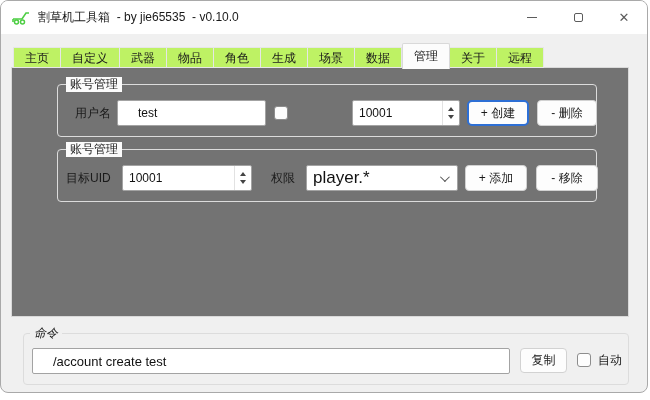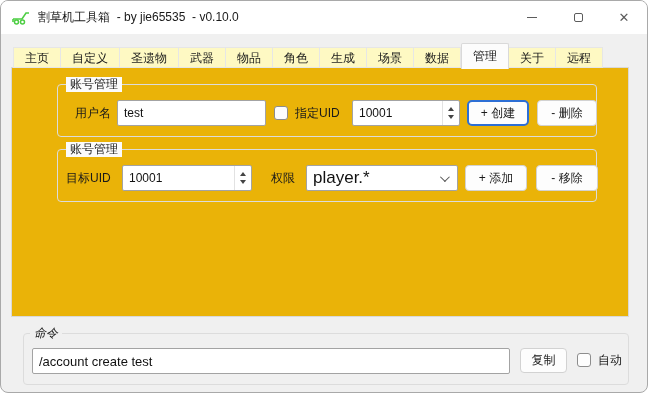--- a/index.html
+++ b/index.html
@@ -15,42 +15,42 @@
   .title-text { margin-left:7px; font-size:12px; color:#191919; white-space:pre; }
   .win-controls { position:absolute; right:0; top:0; height:33px; display:flex; }
   .ctrl { width:46px; height:33px; display:flex; align-items:center; justify-content:center; cursor:default; }
   .glyph-min { width:10px; height:0; border-top:1px solid #5c5c5c; display:block; }
   .glyph-max { width:9px; height:9px; border:1px solid #5c5c5c; border-radius:2px; display:block; }
   .glyph-close { font-size:13px; color:#5c5c5c; line-height:1; }
   
   .tabstrip { position:absolute; top:44px; left:12px; display:flex; align-items:flex-end; height:23px; z-index:3; }
   .tab {
     height:21px; line-height:20px; padding:0 11px; text-align:center;
-    background:#fef9c3; border:1px solid #e6e6e6; border-left:none; color:#1a1a1a;
+    background:#bef264; border:1px solid #e6e6e6; border-left:none; color:#1a1a1a;
   }
   .tab:first-child { border-left:1px solid #e6e6e6; }
   .tab.selected {
     height:26px; line-height:24px; background:#fcfcfc;
     border:1px solid #d9d9d9; border-bottom:none; border-radius:2px 2px 0 0;
     margin-bottom:-1px; position:relative; z-index:4;
   }
   .tab.selected + .tab { border-left:none; }
   
-  .tabpage { position:absolute; left:10px; top:66px; width:618px; height:250px; background:#eab308; border:1px solid #d9d9d9; z-index:2; }
+  .tabpage { position:absolute; left:10px; top:66px; width:618px; height:250px; background:#737373; border:1px solid #d9d9d9; z-index:2; }
   
   .groupbox { position:absolute; border:1px solid #dcdcdc; border-radius:4px; }
   .gb-title { position:absolute; top:-8px; left:8px; padding:0 4px; font-size:12px; line-height:15px; color:#1a1a1a; }
   .gb-light .gb-title { background:#fbfbfb; }
   .gb-gray  .gb-title { background:#f0f0f0;font-style:italic; }
   .ctl { position:absolute; }
   .lbl { line-height:26px; font-size:12px; color:#1a1a1a; white-space:nowrap; }
   
   .textbox {
     background:#ffffff; border:1px solid #a3a3a3; border-radius:2px;
-    height:26px; font-size:12px; color:#111; padding:0 6px; outline:none; width:100%;
+    height:26px; font-size:12px; color:#111; padding:0 20px; outline:none; width:100%;
     font-family:"Liberation Sans","DejaVu Sans",sans-serif;
   }
   .numeric { background:#ffffff; border:1px solid #a3a3a3; border-radius:2px; height:26px; display:flex; align-items:center; }
   .numeric .num-val { flex:1; padding-left:6px; font-size:12px; color:#111; }
   .spinner { width:17px; align-self:stretch; border-left:1px solid #e2e2e2; display:flex; flex-direction:column; align-items:center; justify-content:center; gap:4px; }
   .arr-up { width:0; height:0; border-left:3.5px solid transparent; border-right:3.5px solid transparent; border-bottom:4px solid #444; }
   .arr-dn { width:0; height:0; border-left:3.5px solid transparent; border-right:3.5px solid transparent; border-top:4px solid #444; }
   .combo { background:#ffffff; border:1px solid #a3a3a3; border-radius:2px; height:26px; display:flex; align-items:center; position:relative; }
   .combo .combo-val { flex:1; padding-left:6px; font-size:17px; color:#111; }
   .chevron { position:absolute; right:10px; top:9px; width:7px; height:7px; border-right:1.3px solid #555; border-bottom:1.3px solid #555; transform:rotate(45deg) translateY(-2px); }
@@ -88,42 +88,40 @@
         </div>
       <div class="ctrl">
           <span class="glyph-close">✕</span>
         </div>
     </div>
   </div>
 
   <div class="tabstrip">
     <div class="tab">主页</div>
     <div class="tab">自定义</div>
-    <div class="tab">圣遗物</div>
     <div class="tab">武器</div>
     <div class="tab">物品</div>
     <div class="tab">角色</div>
     <div class="tab">生成</div>
     <div class="tab">场景</div>
     <div class="tab">数据</div>
     <div class="tab selected">管理</div>
     <div class="tab">关于</div>
     <div class="tab">远程</div>
   </div>
 
   <div class="tabpage">
 
     <div class="groupbox gb-light" style="left:45px; top:16px; width:540px; height:53px;">
       <span class="gb-title">账号管理</span>
       <span class="ctl lbl" style="left:17px; top:15px;">用户名</span>
       <input class="ctl textbox" style="left: 59px; top: 15px; width: 149px;" value="test">
       <div class="ctl cb-row" style="left:216px; top:21px;">
         <span class="checkbox"></span>
       </div>
-      <span class="ctl lbl" style="left:237px; top:15px;">指定UID</span>
       <div class="ctl numeric" style="left:294px; top:15px; width:108px;">
         <span class="num-val">10001</span>
         <span class="spinner">
           <span class="arr-up"></span>
           <span class="arr-dn"></span>
         </span>
       </div>
       <div class="ctl btn accent" style="left:409px; top:15px; width:62px;">+ 创建</div>
       <div class="ctl btn" style="left:479px; top:15px; width:60px;">- 删除</div>
     </div>

